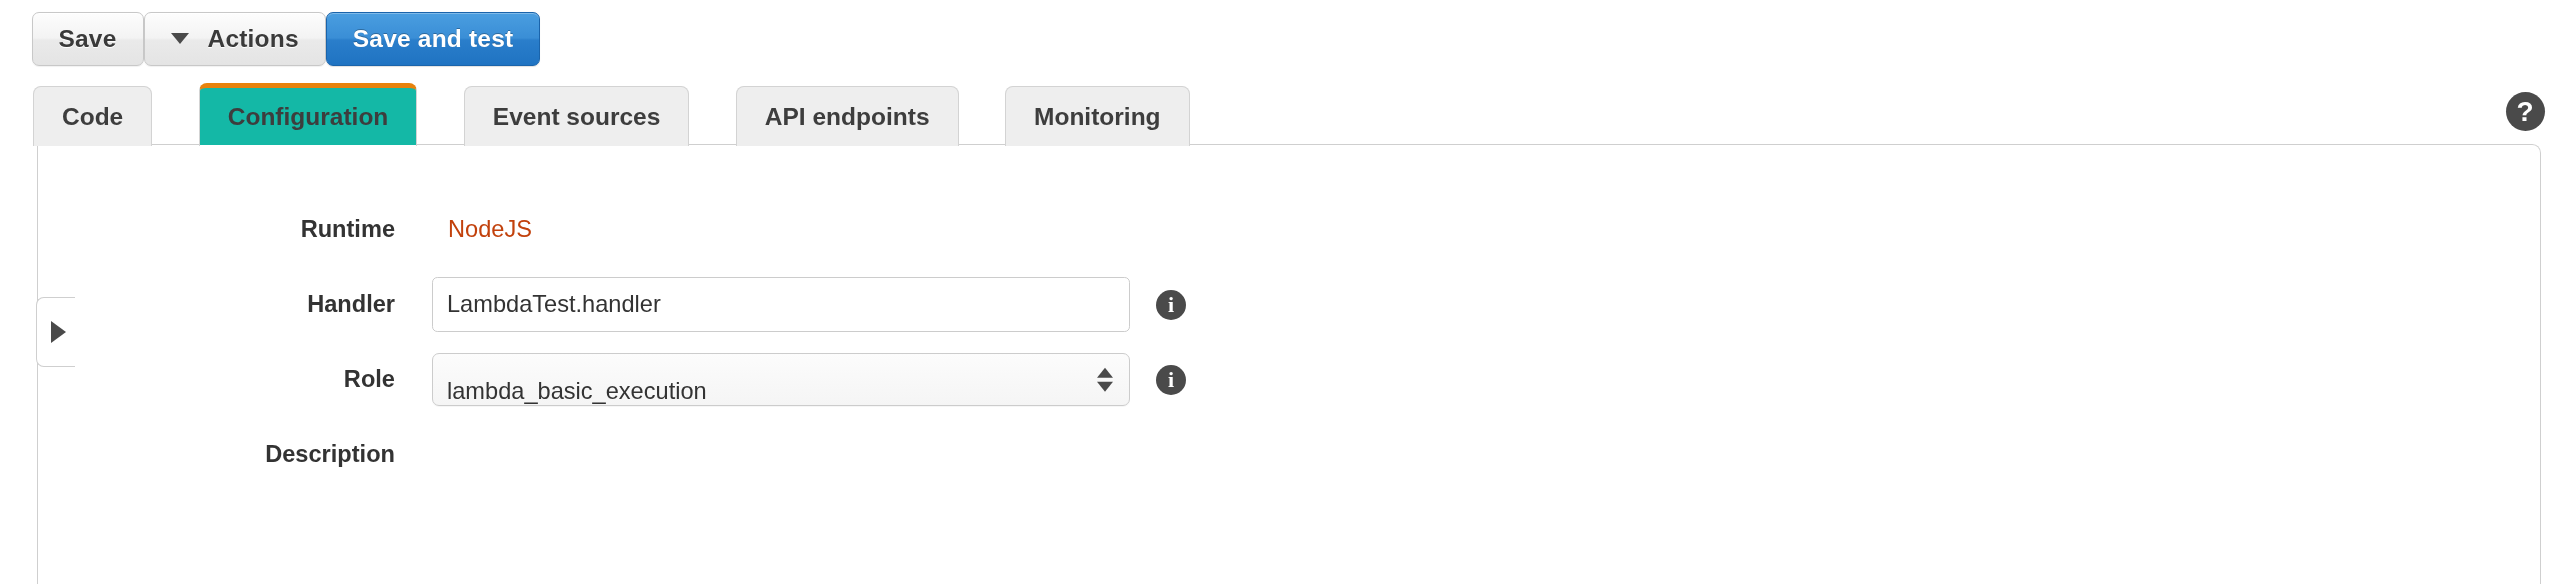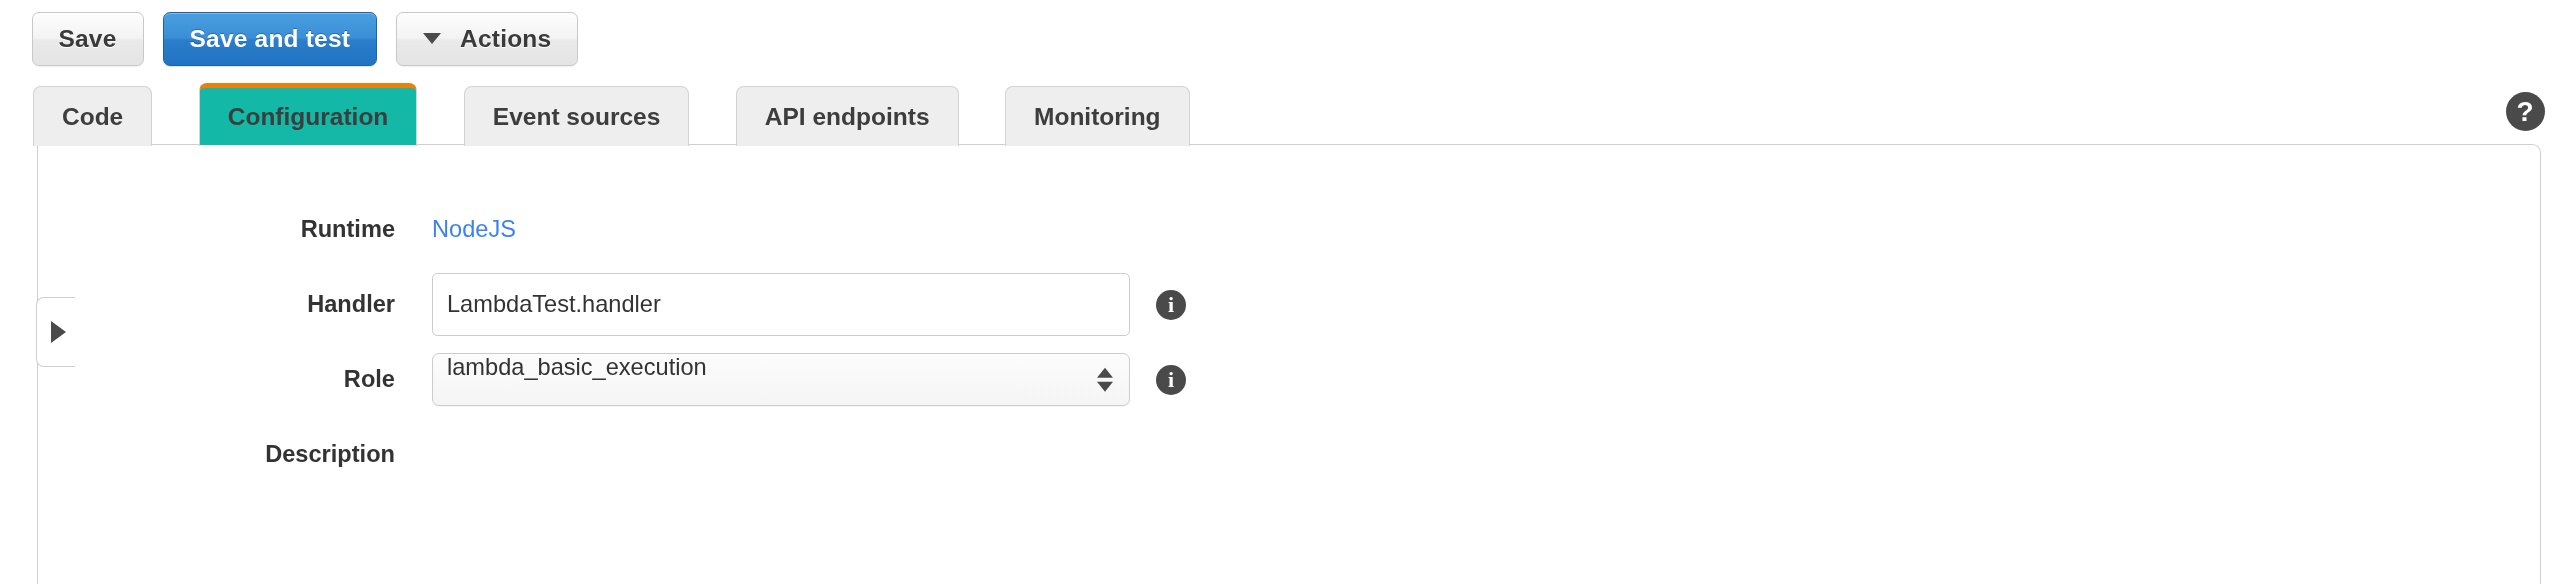--- a/index.html
+++ b/index.html
@@ -17,21 +17,20 @@
   }
 
   
   .toolbar {
     position: absolute;
     left: 0; top: 0;
     width: 2576px;
     height: 77px;
     display: flex;
     align-items: center;
-    gap: 19px;
     padding-left: 31.5px;
     box-sizing: border-box;
   }
   .btn {
     display: inline-flex;
     align-items: center;
     justify-content: center;
     height: 54px;
     padding: 0 26px;
     border-radius: 7px;
@@ -190,25 +189,26 @@
     text-align: right;
     padding-right: 37px;
     font-size: 23.6px;
     font-weight: bold;
     color: #333333;
     box-sizing: border-box;
     white-space: nowrap;
   }
   .static-value {
     font-size: 23.6px;
-    color: #3b82f6;
+    color: #c2410c;
+    margin-left: 16px;
   }
   .text-input {
     width: 698px;
-    height: 63px;
+    height: 55px;
     border: 1.8px solid #cccccc;
     border-radius: 5.3px;
     background: #ffffff;
     font-family: "Liberation Sans", sans-serif;
     font-size: 23.6px;
     color: #333333;
     padding: 0 14px;
     box-sizing: border-box;
     outline: none;
   }
@@ -219,21 +219,21 @@
   }
   .select-box {
     width: 698px;
     height: 53px;
     border: 1.8px solid #cccccc;
     border-radius: 7px;
     background: linear-gradient(to bottom, #fcfcfc, #f5f5f5);
     font-size: 23.6px;
     color: #333333;
     display: flex;
-    align-items: flex-start;
+    align-items: flex-end;
     padding: 0 14px;
     box-sizing: border-box;
     cursor: pointer;
     box-shadow: 0 0.9px 0.9px rgba(0,0,0,0.04);
   }
   .stepper {
     position: absolute;
     right: 17.5px;
     top: 50%;
     transform: translateY(-50%);
@@ -271,26 +271,26 @@
     line-height: 1;
   }
 </style>
 </head>
 <body>
 
 <div class="toolbar">
   <div class="btn btn-grey">
     <span>Save</span>
   </div>
-  <div class="btn btn-blue">
-    <span>Save and test</span>
-  </div>
   <div class="btn btn-grey">
     <span class="caret-down"></span>
     <span>Actions</span>
+  </div>
+  <div class="btn btn-blue">
+    <span>Save and test</span>
   </div>
 </div>
 
 <div class="tabs-row">
   <div class="tab">
     <span>Code</span>
   </div>
   <div class="tab active">
     <span>Configuration</span>
   </div>

